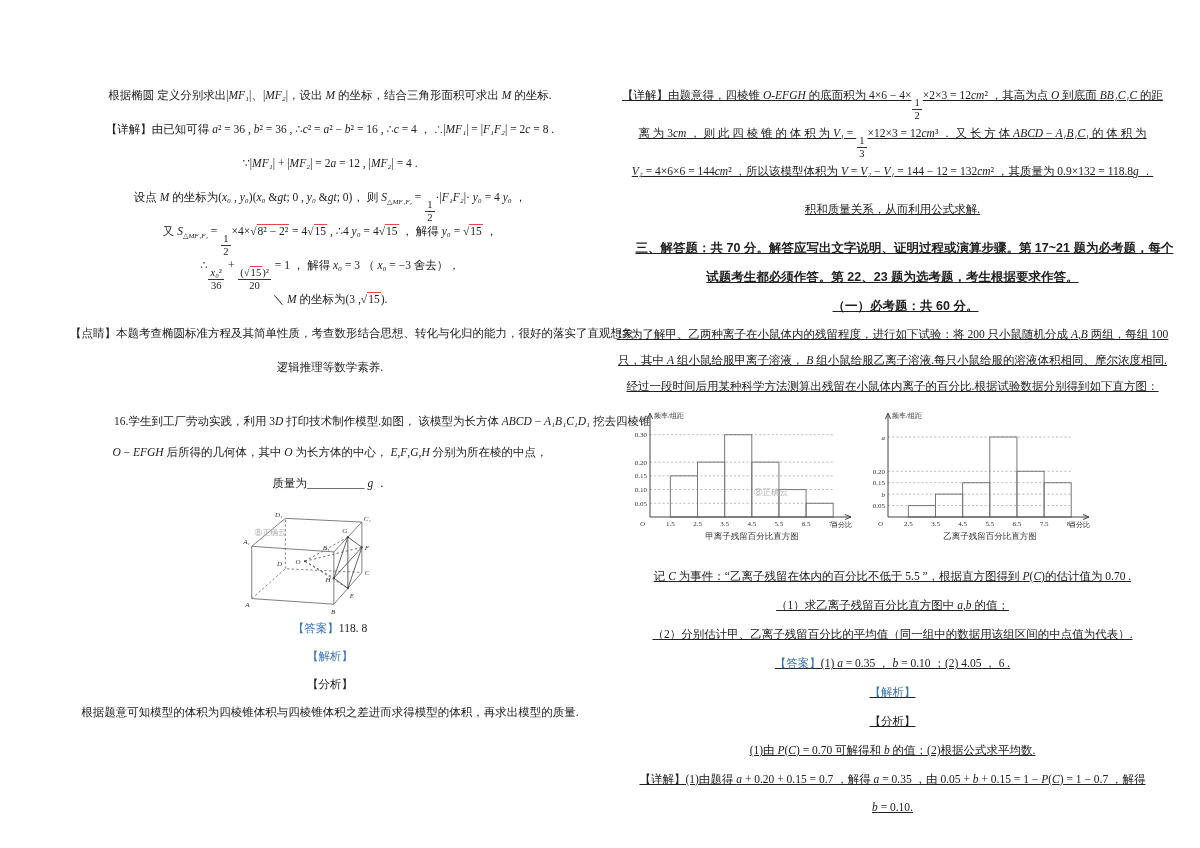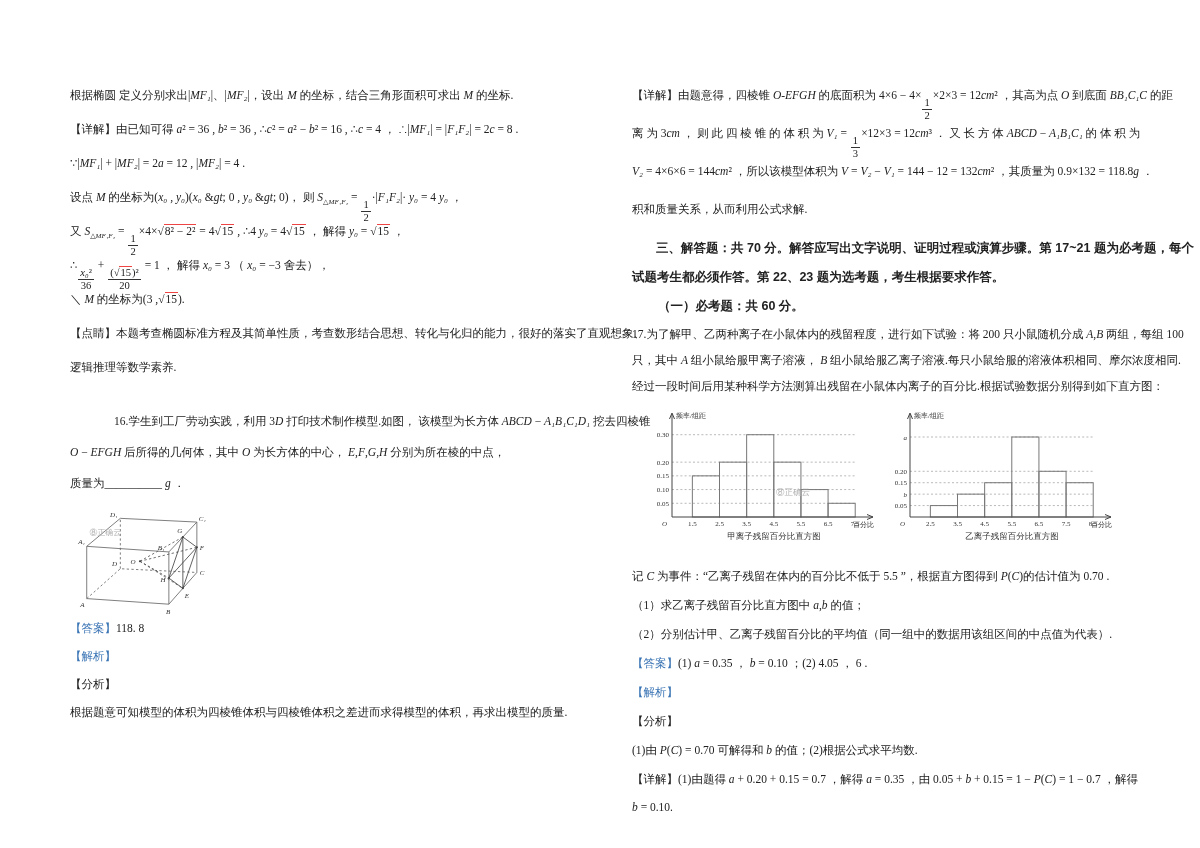--- a/index.html
+++ b/index.html
@@ -1,20 +1,20 @@
 <!DOCTYPE html>
 <html><head>
 <meta charset="utf-8">
 <style>
   html,body{margin:0;padding:0;background:#e8e8e8;}
   .page{position:relative;width:1200px;height:848px;background:#ffffff;overflow:hidden;
-        font-family:"Liberation Serif","DejaVu Serif",serif;color:#212121;font-size:11.5px;}
+        font-family:"Liberation Serif","DejaVu Serif",serif;color:#212121;font-size:11.5px;text-align:center;}
   .col{position:absolute;top:88px;}
   .col-left{left:70px;width:520px;}
-  .col-right{left:632px;width:565px;}
+  .col-right{left:610px;width:565px;text-decoration:underline;}
   .tline{white-space:nowrap;}
   .lh34 .tline{height:34px;}
   .lh31 .tline{height:31px;}
   .lh38 .tline{height:38px;}
   .lh28 .tline{height:28px;}
   .lh29 .tline{height:29px;}
   .lh26 .tline{height:26px;}
   .tline.bold{font-weight:700;font-size:12.5px;font-family:"Liberation Sans","DejaVu Sans",sans-serif;}
   .blue{color:#3a74b4;}
   i{font-family:"Liberation Serif","DejaVu Serif",serif;}

